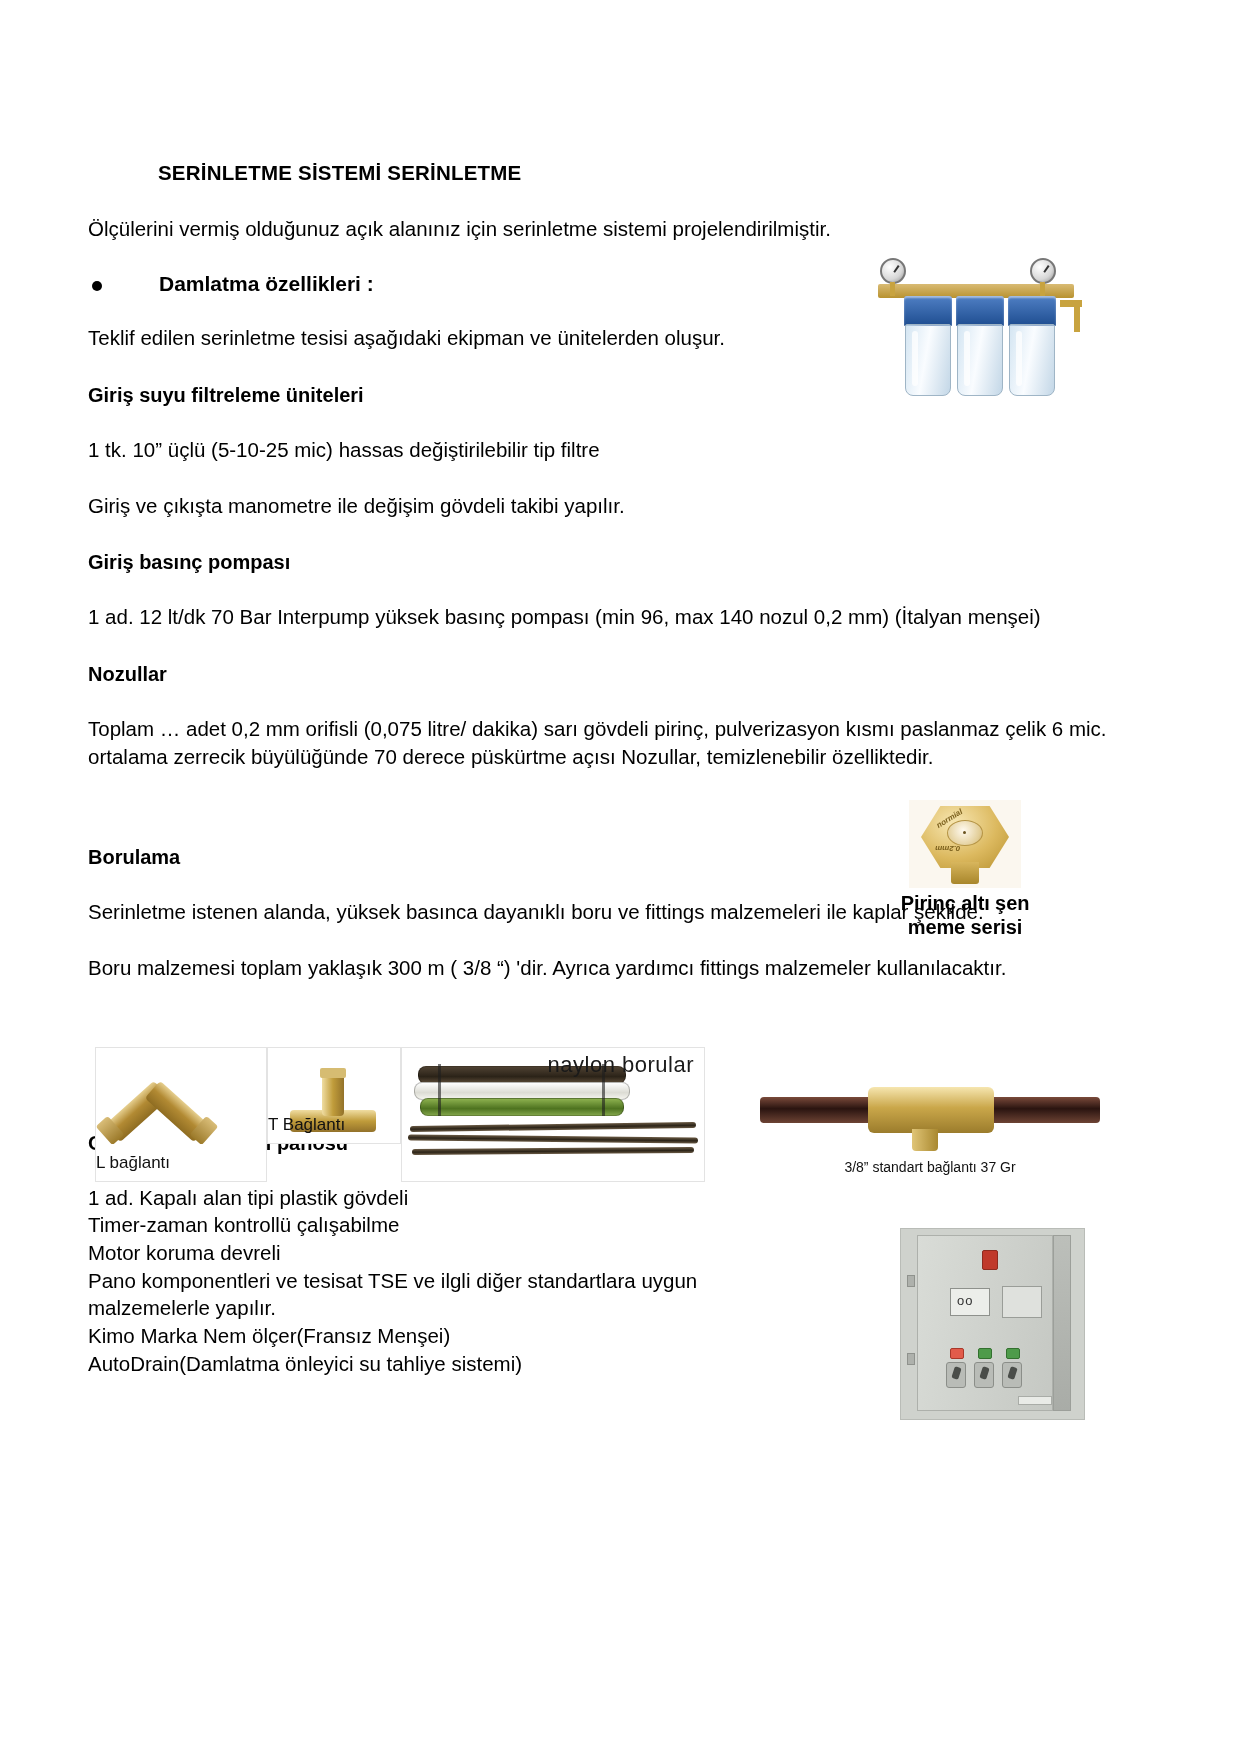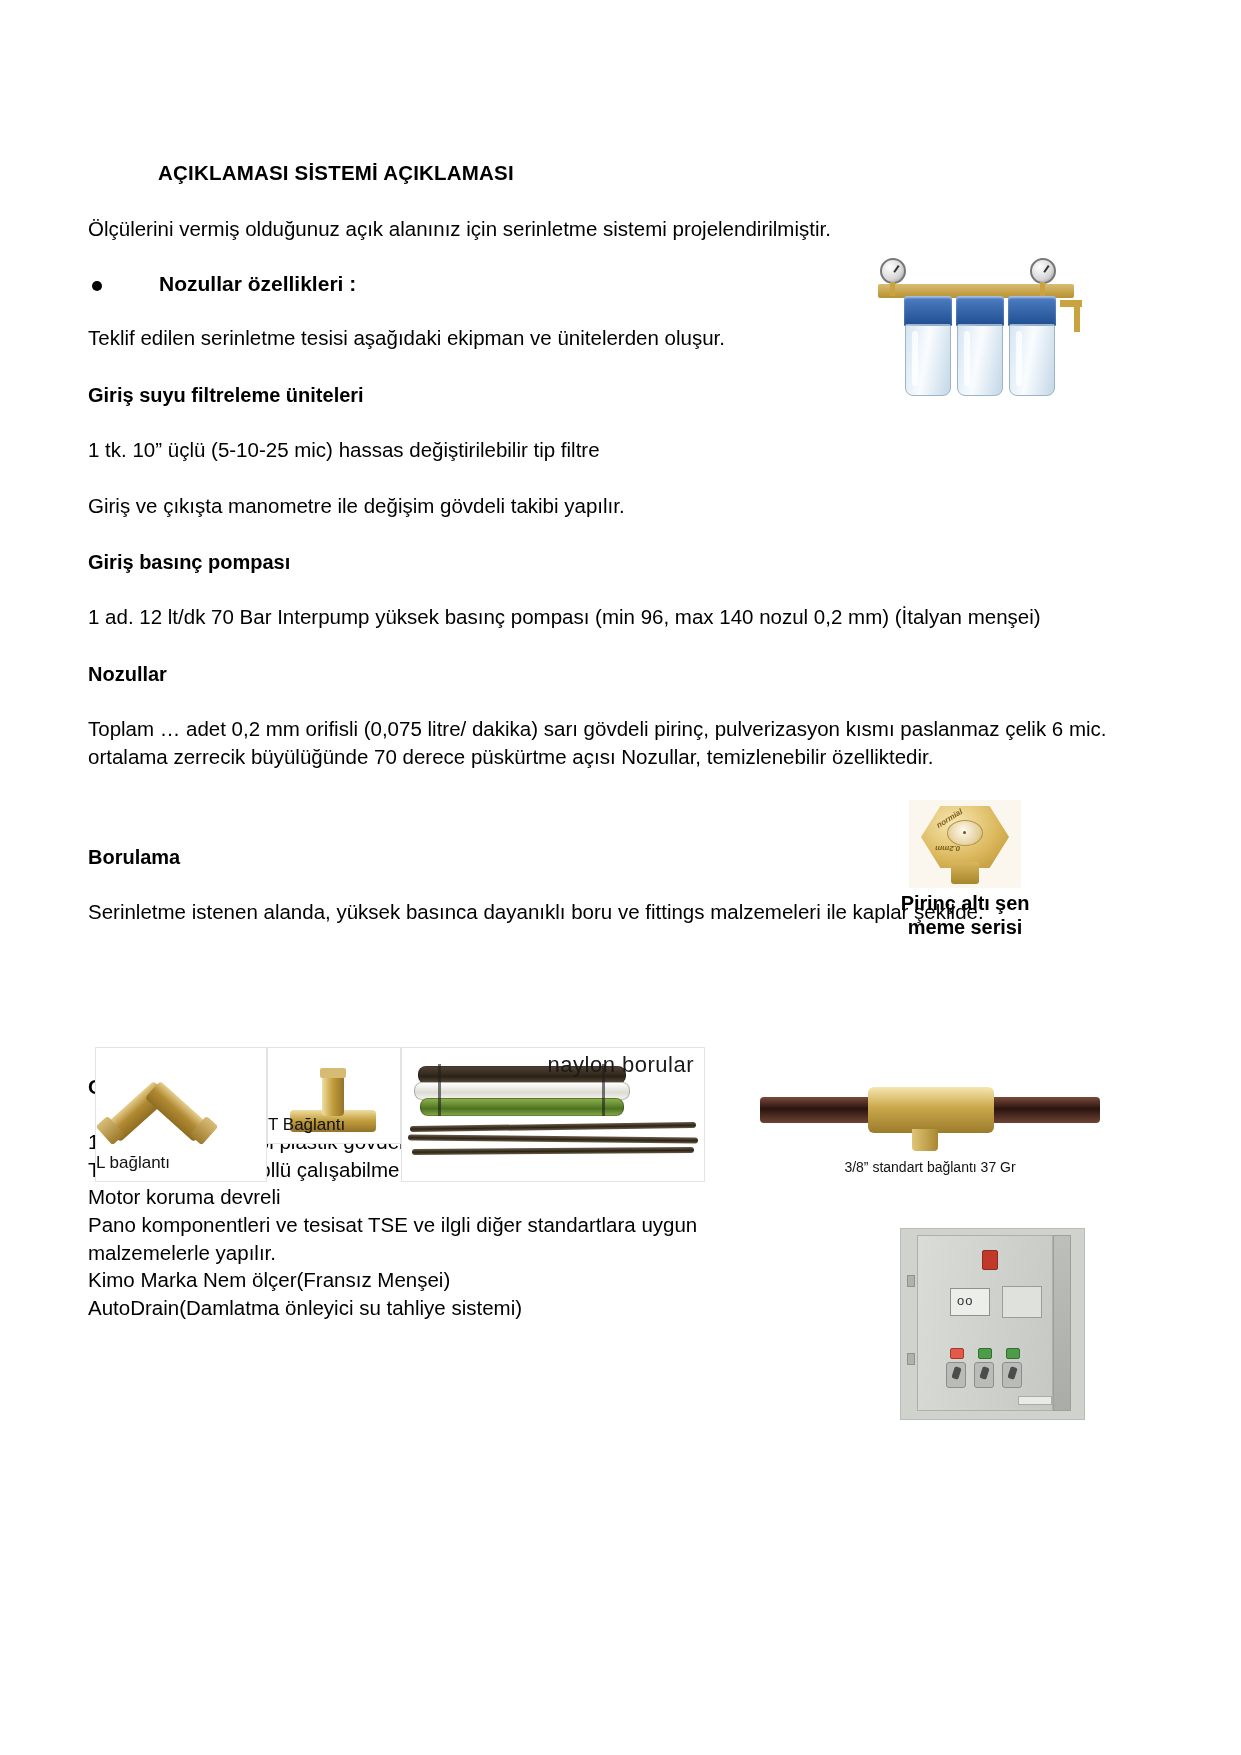--- a/index.html
+++ b/index.html
@@ -502,43 +502,44 @@
     box-sizing: border-box;
   }
 </style>
 </head>
 <body>
 
 <div class="page">
 
   <div class="content">
 
-    <h1 class="doc-title">AÇIKLAMASI SİSTEMİ AÇIKLAMASI</h1>
+    <h1 class="doc-title">SERİNLETME SİSTEMİ SERİNLETME</h1>
 
     <p class="para">Ölçülerini vermiş olduğunuz açık alanınız için serinletme sistemi projelendirilmiştir.</p>
 
     <div class="bullet-row">
       <span class="bullet-dot"></span>
-      <span class="bullet-label">Nozullar özellikleri :</span>
+      <span class="bullet-label">Damlatma özellikleri :</span>
     </div>
 
     <p class="para">Teklif edilen serinletme tesisi aşağıdaki ekipman ve ünitelerden oluşur.</p>
 
     <h2 class="sec">Giriş suyu filtreleme üniteleri</h2>
     <p class="para">1 tk.     10” üçlü (5-10-25 mic) hassas değiştirilebilir tip filtre</p>
     <p class="para">Giriş ve çıkışta manometre ile değişim gövdeli takibi yapılır.</p>
 
     <h2 class="sec">Giriş basınç pompası</h2>
     <p class="para">1 ad.    12 lt/dk  70 Bar Interpump yüksek basınç pompası (min 96, max 140 nozul 0,2 mm) (İtalyan menşei)</p>
 
     <h2 class="sec">Nozullar</h2>
     <p class="para">Toplam … adet  0,2 mm orifisli (0,075 litre/ dakika) sarı gövdeli pirinç, pulverizasyon kısmı paslanmaz çelik 6 mic. ortalama zerrecik büyülüğünde 70 derece püskürtme açısı Nozullar, temizlenebilir özelliktedir.</p>
 
     <h2 class="sec" style="margin-top:74px">Borulama</h2>
     <p class="para">Serinletme istenen alanda, yüksek basınca dayanıklı boru ve fittings malzemeleri ile kaplar şekilde.</p>
+    <p class="para">Boru malzemesi toplam yaklaşık 300 m ( 3/8 “) 'dir. Ayrıca yardımcı fittings malzemeler kullanılacaktır.</p>
 
     <h2 class="sec" style="margin-top:148px">Otomasyon kontrol panosu</h2>
     <p class="para multiline">1 ad.    Kapalı alan tipi plastik gövdeli
 Timer-zaman kontrollü çalışabilme
 Motor koruma devreli
 Pano komponentleri ve tesisat TSE ve ilgli diğer standartlara uygun
 malzemelerle yapılır.
 Kimo Marka Nem ölçer(Fransız Menşei)
 AutoDrain(Damlatma önleyici su tahliye sistemi)</p>
 

